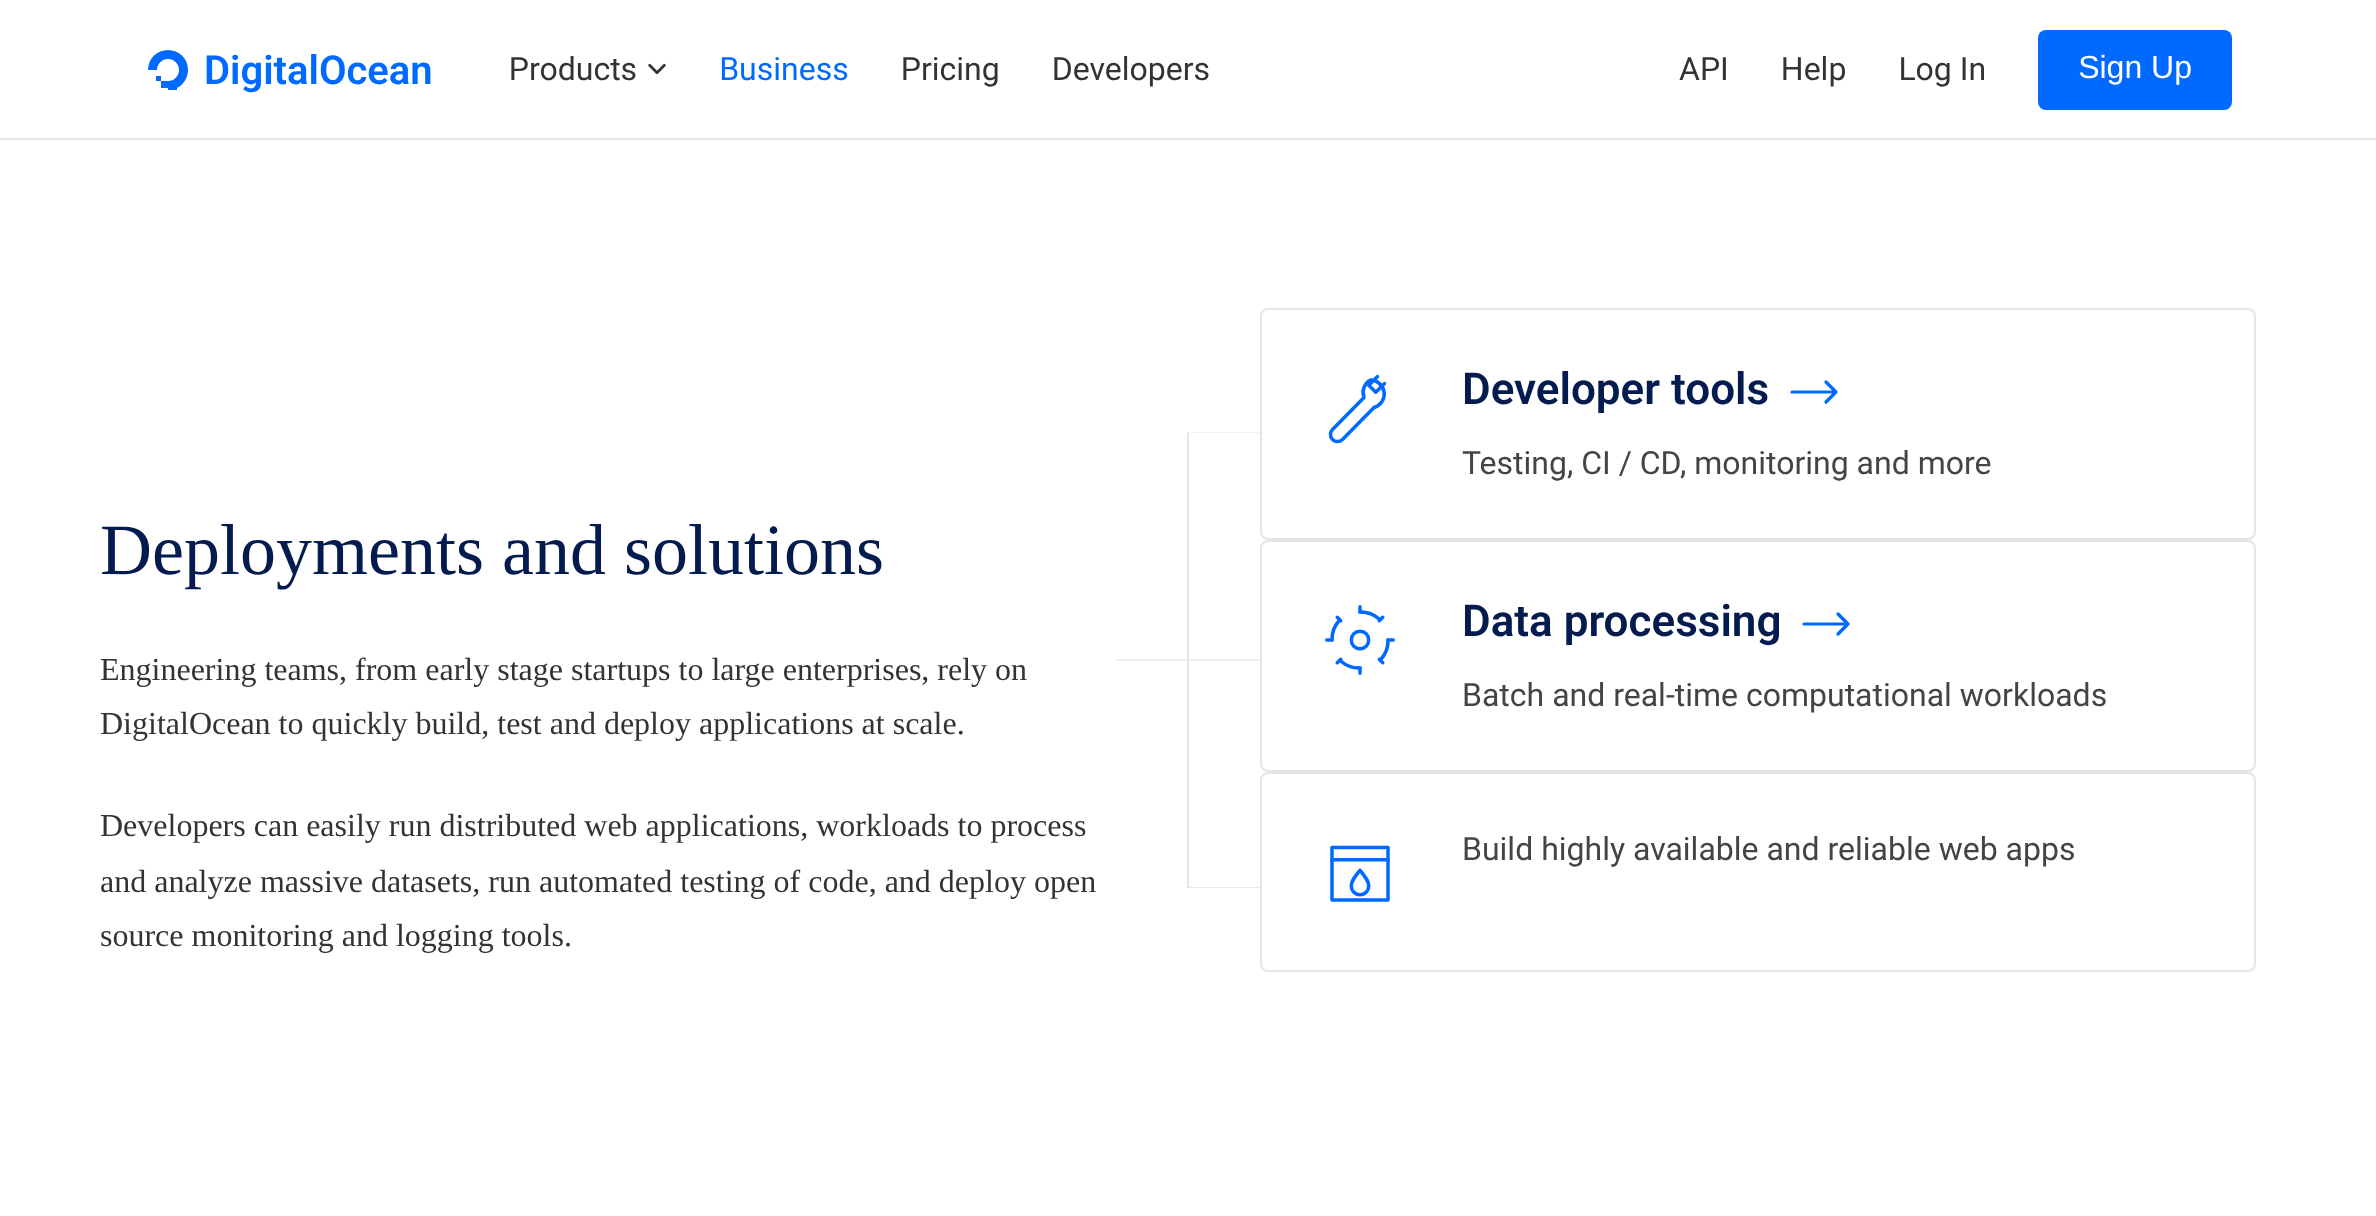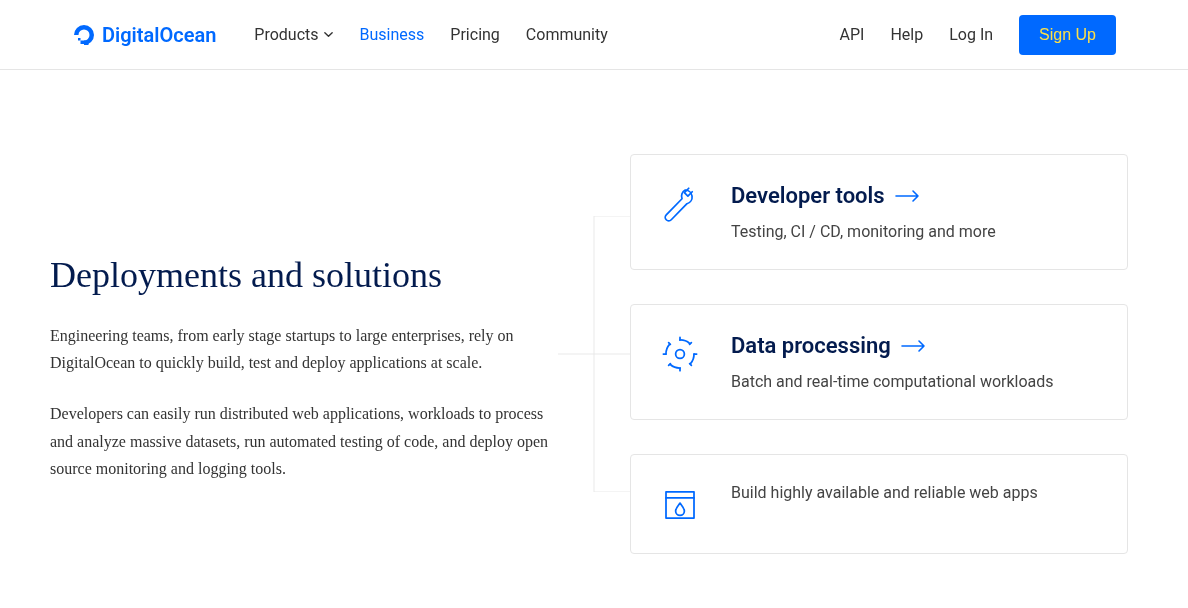--- a/index.html
+++ b/index.html
@@ -50,21 +50,21 @@
     }
     .nav-link.active { color: #0069ff; text-align: center; }
     .nav-right {
       display: flex;
       align-items: center;
       gap: 26px;
     }
     .nav-right .nav-link { color: #333; }
     .signup-btn {
       background: #0069ff;
-      color: #fde047;
+      color: #ffffff;
       padding: 11px 20px;
       border-radius: 4px;
       font-size: 16px;
       font-weight: 500;
       border: none;
       cursor: pointer;
       text-align: center;
     }
     .main {
       display: flex;
@@ -86,21 +86,20 @@
     .para {
       font-size: 16px;
       line-height: 1.7;
       color: #333;
       margin-bottom: 24px;
     }
     .right-col {
       flex: 1;
       display: flex;
       flex-direction: column;
-      gap: 34px;
       position: relative;
     }
     .connector {
       position: absolute;
       left: -72px;
       top: 62px;
       bottom: 62px;
       width: 72px;
       pointer-events: none;
     }
@@ -168,21 +167,21 @@
       <a class="nav-link">
         <span>Products</span>
         <span>
           <svg class="chevron-down" viewBox="0 0 12 12">
               <path d="M2 4l4 4 4-4" stroke="#333" stroke-width="1.5" fill="none" stroke-linecap="round" stroke-linejoin="round"></path>
             </svg>
         </span>
       </a>
       <a class="nav-link active">Business</a>
       <a class="nav-link">Pricing</a>
-      <a class="nav-link">Community</a>
+      <a class="nav-link">Developers</a>
     </div>
   </div>
   <div class="nav-right">
     <a class="nav-link">API</a>
     <a class="nav-link">Help</a>
     <a class="nav-link">Log In</a>
     <button class="signup-btn">Sign Up</button>
   </div>
 </nav>
 

